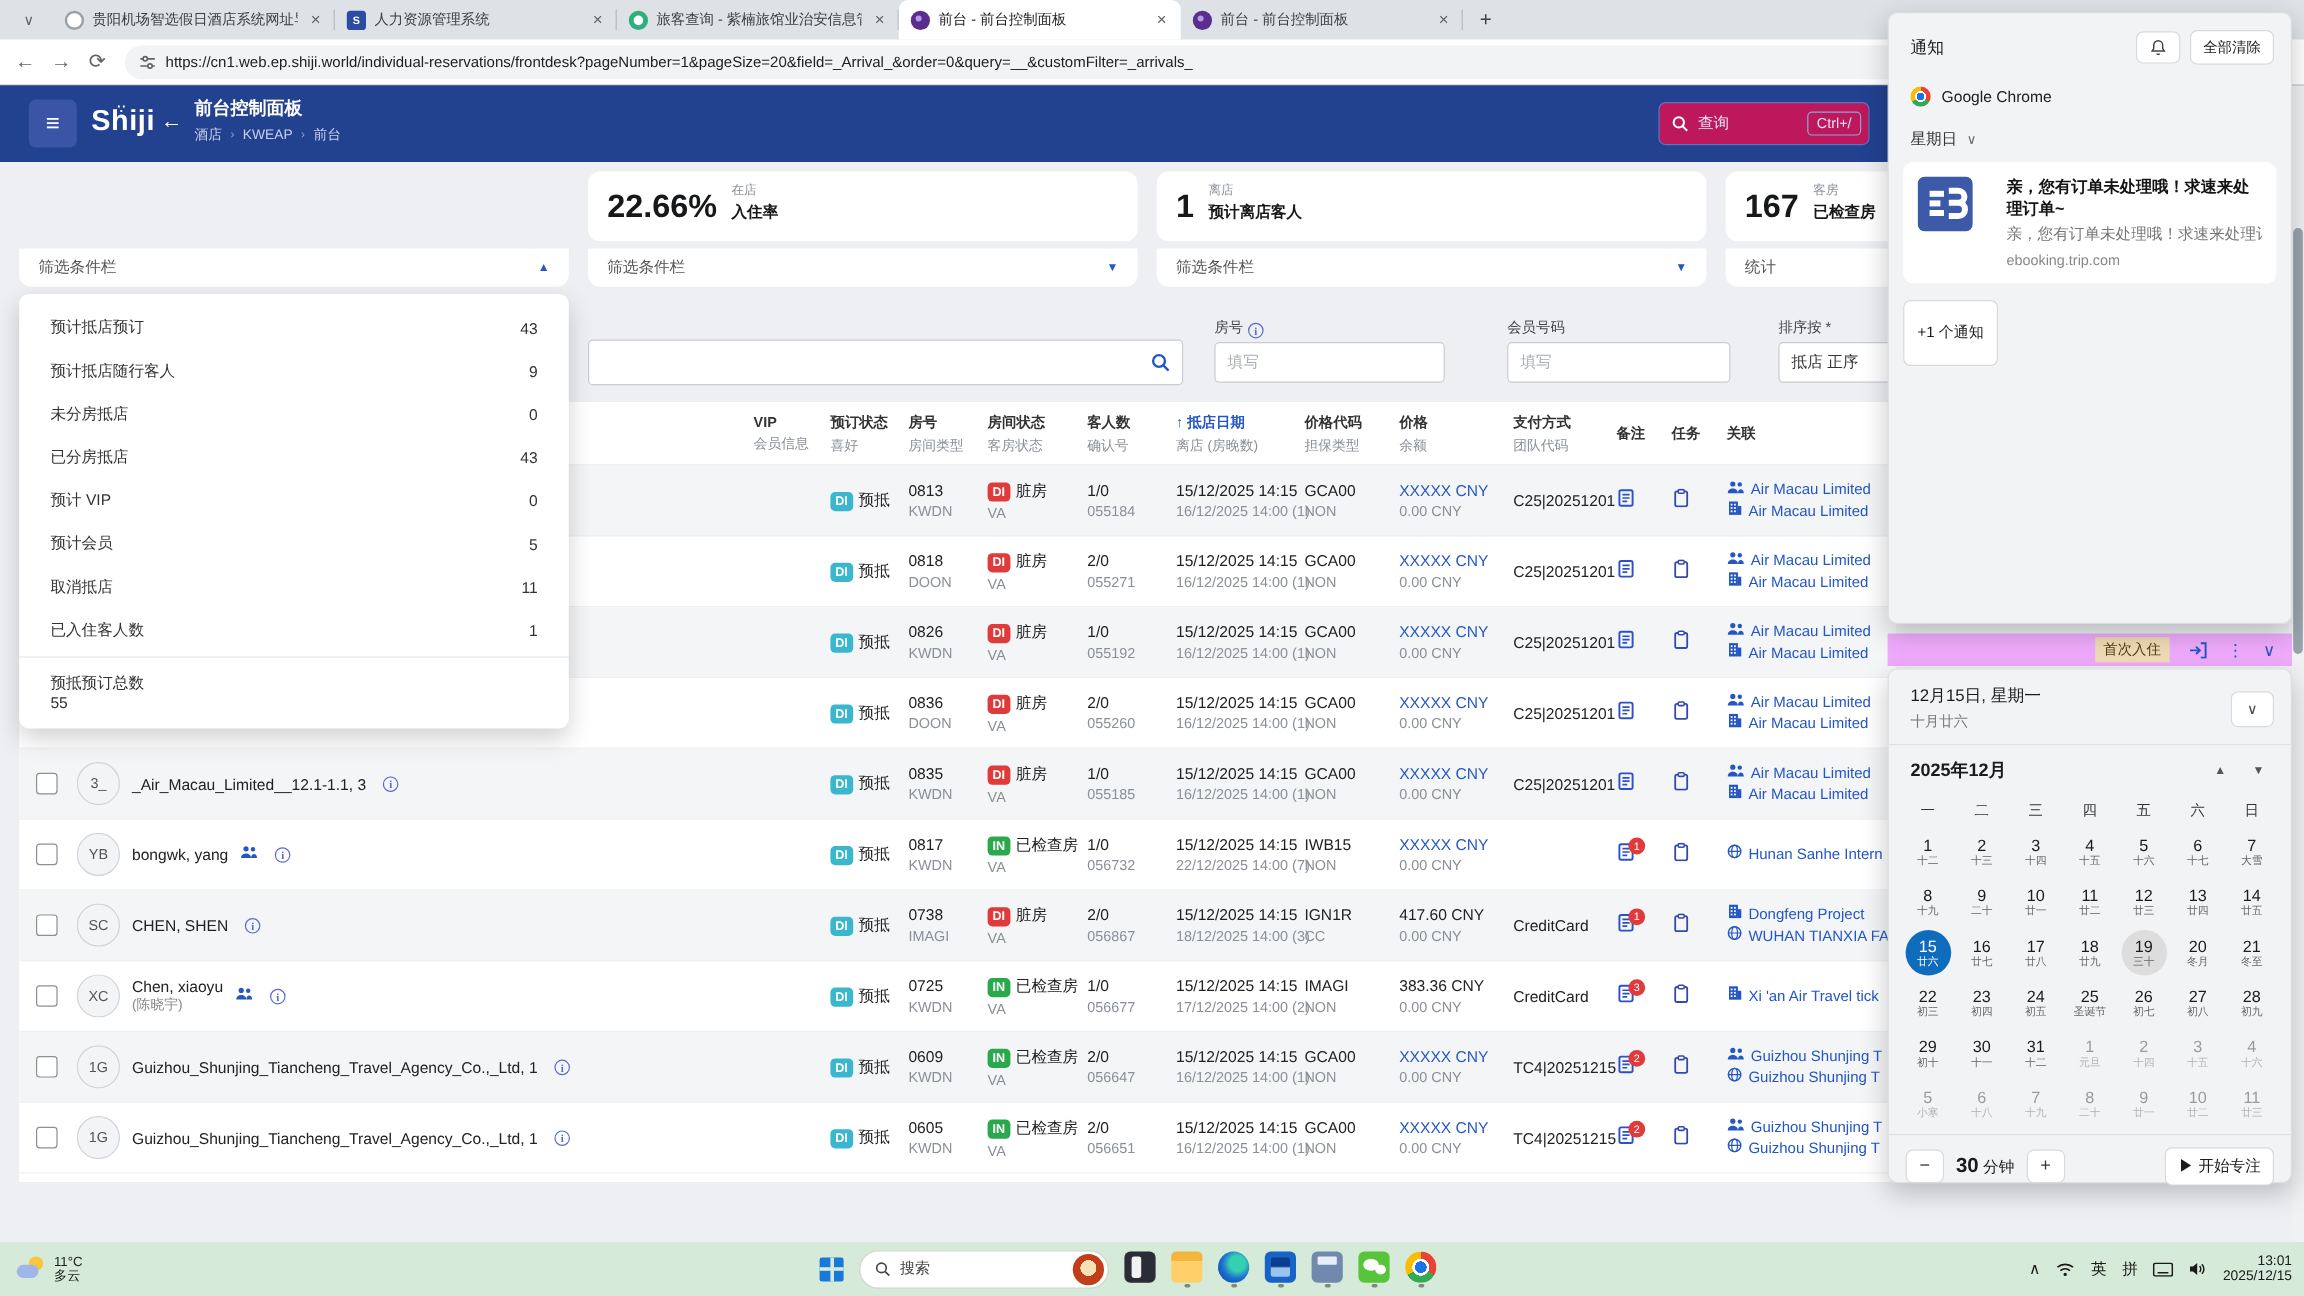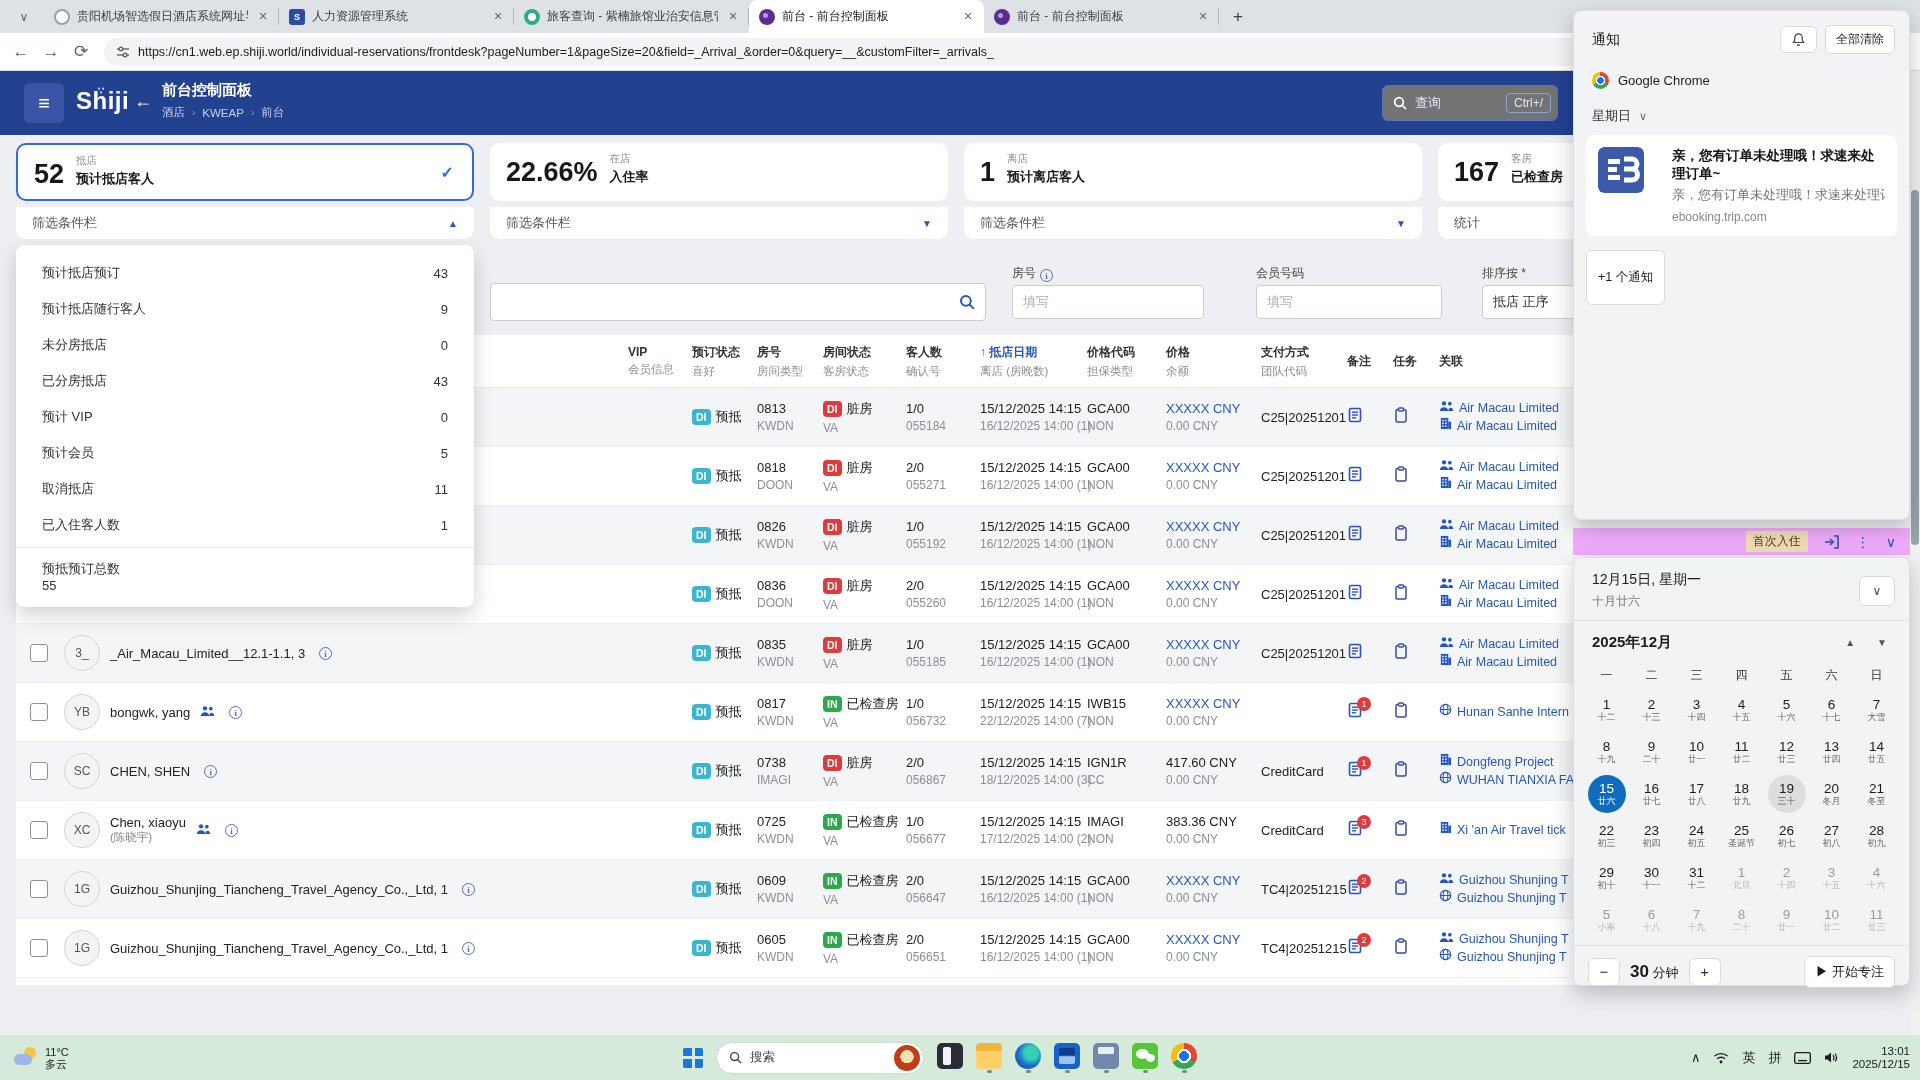--- a/index.html
+++ b/index.html
@@ -29,21 +29,21 @@
 
   
   #appheader { position:absolute; left:0; top:71px; width:1920px; height:64px; background:#22418f; color:#fff; }
   #burger { position:absolute; left:24px; top:12px; width:40px; height:40px; background:#3a55a5; border-radius:6px; color:#fff; font-size:20px; text-align:center; line-height:40px; }
   #logo { position:absolute; left:76px; top:16px; font-size:24px; font-weight:bold; letter-spacing:0.5px; }
   #logo i { font-style:normal; font-size:10px; letter-spacing:1px; position:absolute; top:-2px; left:22px; }
   #back-arrow { position:absolute; left:134px; top:20px; font-size:18px; }
   #pg-title { position:absolute; left:162px; top:10px; font-size:15px; font-weight:bold; }
   #crumbs { position:absolute; left:162px; top:34px; font-size:11.5px; color:#c6d0ec; display:flex; gap:7px; align-items:center; }
   #crumbs .sep { color:#8fa2d6; font-size:10px; }
-  #hd-search { position:absolute; left:1382px; top:14px; width:176px; height:36px; background:#737373; border:1px solid #5b74c0; border-radius:6px; display:flex; align-items:center; padding:0 6px 0 10px; gap:8px; }
+  #hd-search { position:absolute; left:1382px; top:14px; width:176px; height:36px; background:#be185d; border:1px solid #5b74c0; border-radius:6px; display:flex; align-items:center; padding:0 6px 0 10px; gap:8px; }
   #hd-search .ph { color:#dfe6f7; font-size:13px; flex:1; }
   #hd-search .kbd { border:1px solid #8fa2d6; border-radius:4px; color:#dfe6f7; font-size:12px; padding:2px 7px; }
 
   
   #page { position:absolute; left:0; top:135px; width:1920px; height:900px; background:#edeff2; }
   .card { position:absolute; top:8px; height:58px; width:458px; background:#fff; border-radius:10px; padding:7px 16px; }
   .card.sel { border:2px solid #2f6bdf; }
   .card .big { font-size:27px; font-weight:bold; color:#17181a; float:left; margin-right:12px; line-height:44px; }
   .card .tag { font-size:10.5px; color:#8a8f98; margin-top:2px; }
   .card .lab { font-size:13px; font-weight:bold; color:#17181a; margin-top:2px; }
@@ -242,26 +242,20 @@
         <circle cx="6" cy="6" r="4.3" fill="none" stroke="#fff" stroke-width="1.7"></circle>
         <line x1="9.3" y1="9.3" x2="13" y2="13" stroke="#fff" stroke-width="1.7"></line>
       </svg>
     <span class="ph">查询</span>
     <span class="kbd">Ctrl+/</span>
   </div>
 </div>
 
 <div id="page">
 
-  <div class="card sel" style="left:16px;">
-    <div class="big">52</div>
-    <div class="tag">抵店</div>
-    <div class="lab">预计抵店客人</div>
-    <div class="chk">✓</div>
-  </div>
   <div class="card" style="left:490px;">
     <div class="big">22.66%</div>
     <div class="tag">在店</div>
     <div class="lab">入住率</div>
   </div>
   <div class="card" style="left:964px;">
     <div class="big">1</div>
     <div class="tag">离店</div>
     <div class="lab">预计离店客人</div>
   </div>

